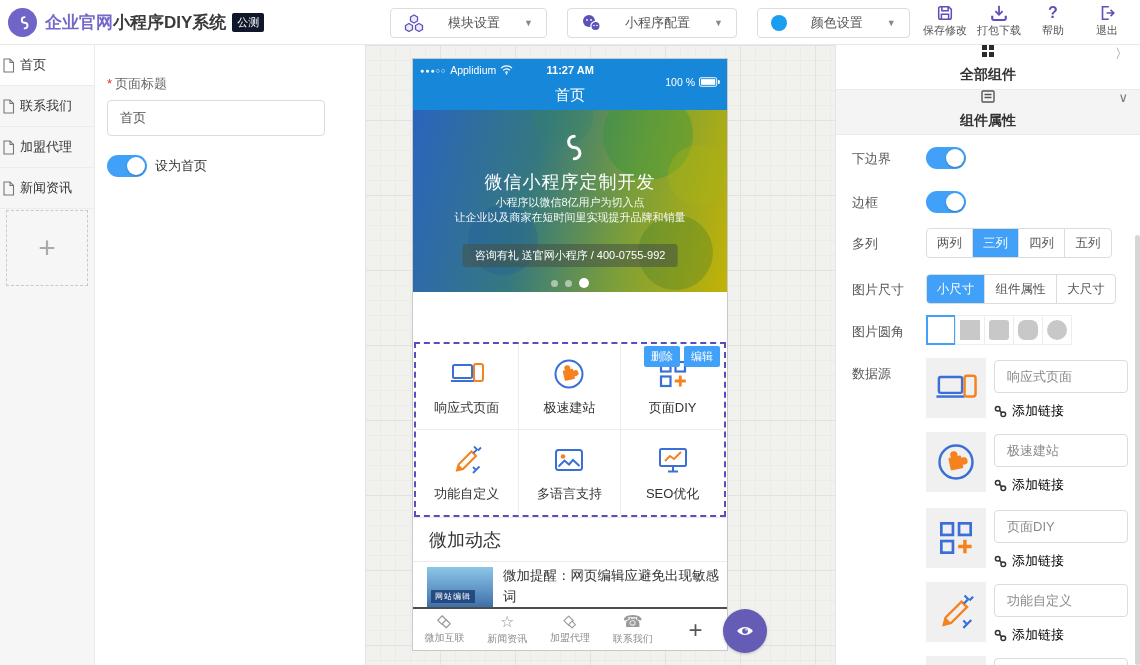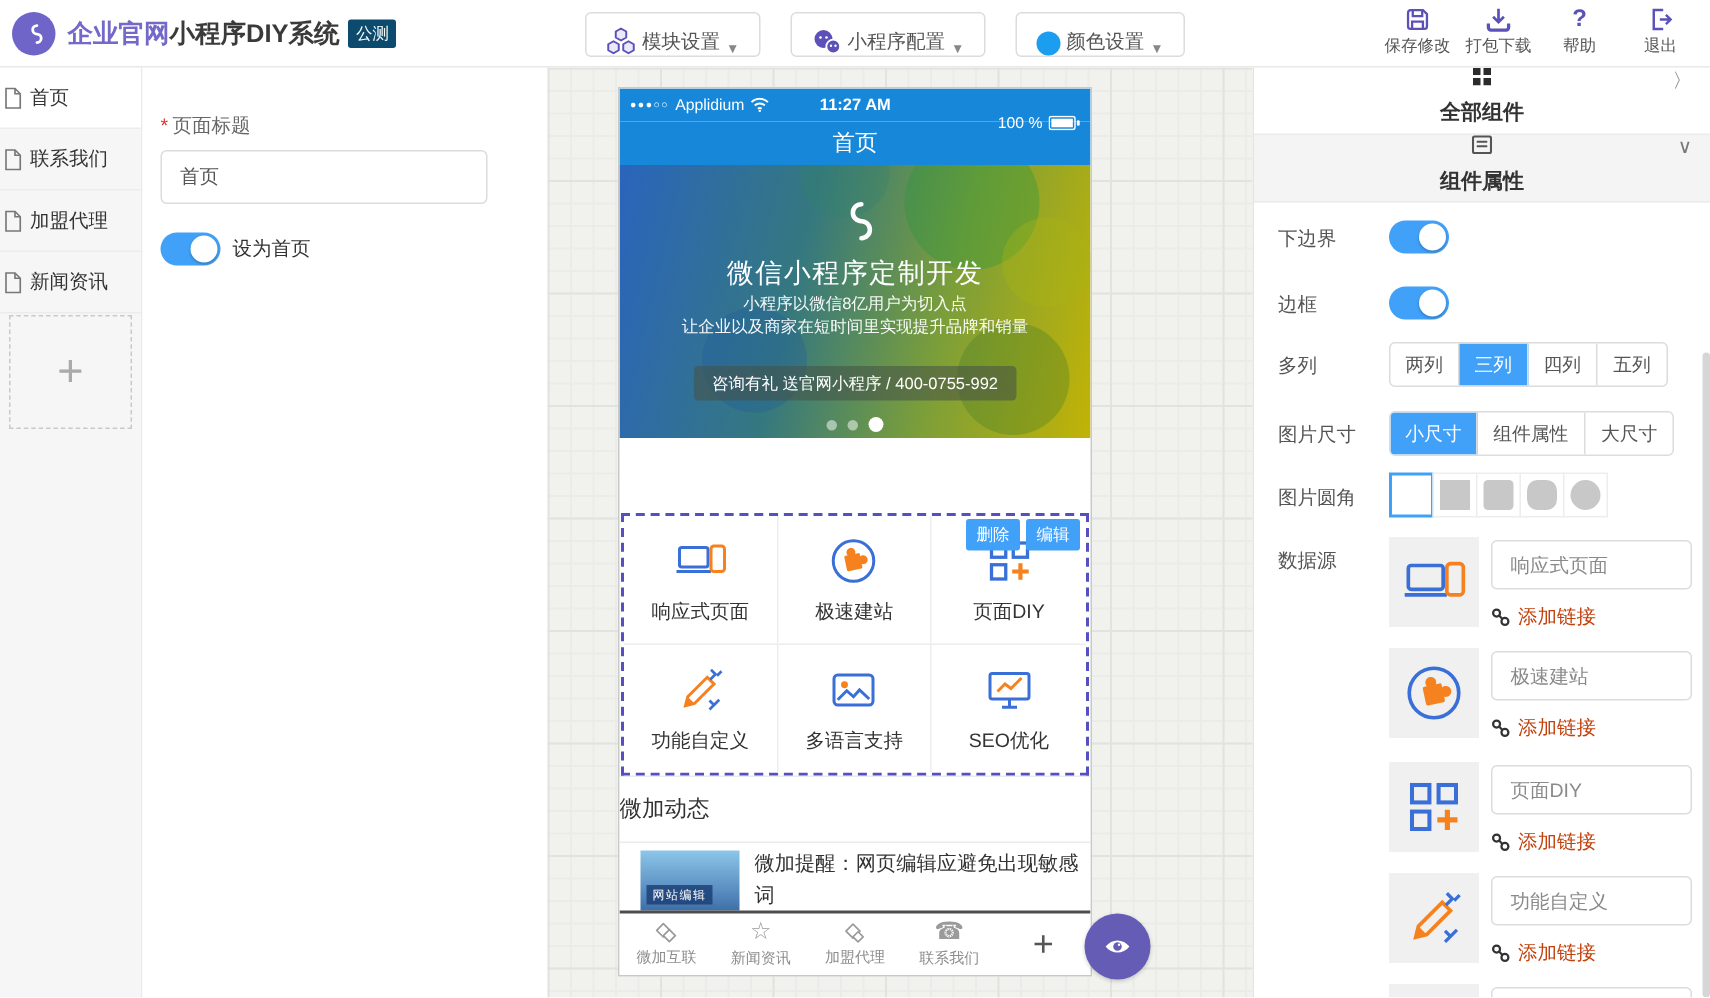--- a/index.html
+++ b/index.html
@@ -8,24 +8,24 @@
   #app { position:relative; width:1140px; height:665px; overflow:hidden; }
 
   
   .hdr { position:absolute; left:0; top:0; width:1140px; height:45px; background:#fff;
          border-bottom:1px solid #e8e8e8; z-index:30; }
   .logo-wrap { position:absolute; left:8px; top:8px; display:flex; align-items:center; gap:8px; }
   .logo-circle { width:29px; height:29px; border-radius:50%; background:#6f65c8; display:flex; align-items:center; justify-content:center; }
   .logo-title { font-size:17px; font-weight:bold; }
   .logo-title .t1 { color:#7468c8; }
   .logo-title .t2 { color:#3a3a3a; }
-  .beta { display:inline-block; margin-left:6px; background:#0c4a6e; color:#fff; font-size:11px; font-weight:normal;
+  .beta { display:inline-block; margin-left:6px; background:#0f172a; color:#fff; font-size:11px; font-weight:normal;
           padding:2px 5px; border-radius:2px; vertical-align:2px; }
   .hdr-menus { position:absolute; left:390px; top:8px; display:flex; gap:20px; }
-  .hdr-btn { display:flex; align-items:flex-end; gap:4px; height:30px; padding:0 13px; background:#fff;
+  .hdr-btn { display:flex; align-items:center; gap:24px; height:30px; padding:0 13px; background:#fff;
              border:1px solid #dcdcdc; border-radius:4px; font-size:13px; color:#555; cursor:pointer; }
   .caret { font-size:9px; color:#888; }
   .color-dot { width:16px; height:16px; border-radius:50%; background:#1c9ef0; }
   .hdr-actions { position:absolute; right:6px; top:4px; display:flex; }
   .hdr-action { width:54px; display:flex; flex-direction:column; align-items:center; gap:1px; cursor:pointer; }
   .hdr-action .lbl { font-size:11px; color:#555; }
   .q-icon { font-size:16px; font-weight:bold; color:#5b51b8; line-height:18px; }
 
   
   .pages { position:absolute; left:0; top:45px; width:95px; height:620px; background:#f6f6f6; border-right:1px solid #ebebeb; }
@@ -85,21 +85,21 @@
   .grid-sel { position:absolute; left:1px; top:283px; width:312px; height:175px; border:2px dashed #564fc0; z-index:6; }
   .grid { display:flex; flex-wrap:wrap; width:100%; height:100%; background:#fff; }
   .g-cell { width:33.333%; height:50%; display:flex; flex-direction:column; align-items:center; justify-content:center; gap:7px;
             border-right:1px solid #ededed; border-bottom:1px solid #ededed; cursor:pointer; }
   .g-cell:nth-child(3n) { border-right:none; }
   .g-cell:nth-child(n+4) { border-bottom:none; }
   .g-cell .lbl { font-size:13px; color:#333; }
   .sel-actions { position:absolute; top:2px; right:4px; display:flex; gap:4px; z-index:7; }
   .sel-btn { background:#41a0f8; color:#fff; font-size:11px; padding:3px 7px; border-radius:2px; cursor:pointer; }
 
-  .news-head { height:45px; display:flex; align-items:center; font-size:15px; color:#333;
+  .news-head { height:45px; display:flex; align-items:center; padding-left:16px; font-size:18px; color:#333;
                border-top:1px solid #ebebeb; border-bottom:1px solid #ebebeb; background:#fff; }
   .news-item { position:relative; height:47px; background:#fff; overflow:hidden; }
   .thumb { position:absolute; left:14px; top:5px; width:66px; height:41px; background:linear-gradient(#8cc6e8 0%,#5589bd 70%,#3c6da6 100%); overflow:hidden; }
   .thumb .tag { position:absolute; left:4px; bottom:5px; background:rgba(25,60,115,.8); color:#fff; font-size:8px; padding:1px 4px; letter-spacing:1px; }
   .news-title { position:absolute; left:90px; top:3px; right:8px; font-size:13.5px; color:#333; line-height:21px; }
 
   .tabbar { position:absolute; left:0; bottom:0; width:100%; height:43px; background:#fff; border-top:2px solid #4d4d4d;
             display:flex; align-items:stretch; }
   .tab { flex:1; display:flex; flex-direction:column; align-items:center; justify-content:center; gap:1px; cursor:pointer; }
   .tab .glyph { font-size:16px; color:#9a9a9a; line-height:18px; }
@@ -127,21 +127,21 @@
   .radius-row { position:absolute; display:flex; }
   .r-opt { width:30px; height:30px; border:1px solid #ededed; margin-left:-1px; background:#fff;
            display:flex; align-items:center; justify-content:center; cursor:pointer; }
   .r-opt.sel { border:2px solid #41a0f8; margin-left:0; }
   .r-shape { width:20px; height:20px; background:#c8c8c8; }
   .ds-item { position:absolute; left:90px; width:205px; }
   .ds-tile { position:absolute; left:0; top:0; width:60px; height:60px; background:#f0f0f0;
              display:flex; align-items:center; justify-content:center; }
   .ds-input { position:absolute; left:68px; top:2px; width:134px; height:33px; border:1px solid #dcdcdc; border-radius:4px;
               padding:0 12px; font-size:13px; color:#8a8a8a; font-family:inherit; }
-  .ds-link { position:absolute; left:68px; top:44px; display:flex; align-items:center; gap:5px; font-size:13px; color:#c2410c; cursor:pointer; }
+  .ds-link { position:absolute; left:68px; top:44px; display:flex; align-items:center; gap:5px; font-size:13px; color:#000000; cursor:pointer; }
   .scroll-thumb { position:absolute; left:299px; top:190px; width:5px; height:430px; background:#d6d6d6; border-radius:3px; }
 
   svg { display:block; }
 </style>
 </head>
 <body>
 
 <div id="app">
 
   <div class="hdr">

